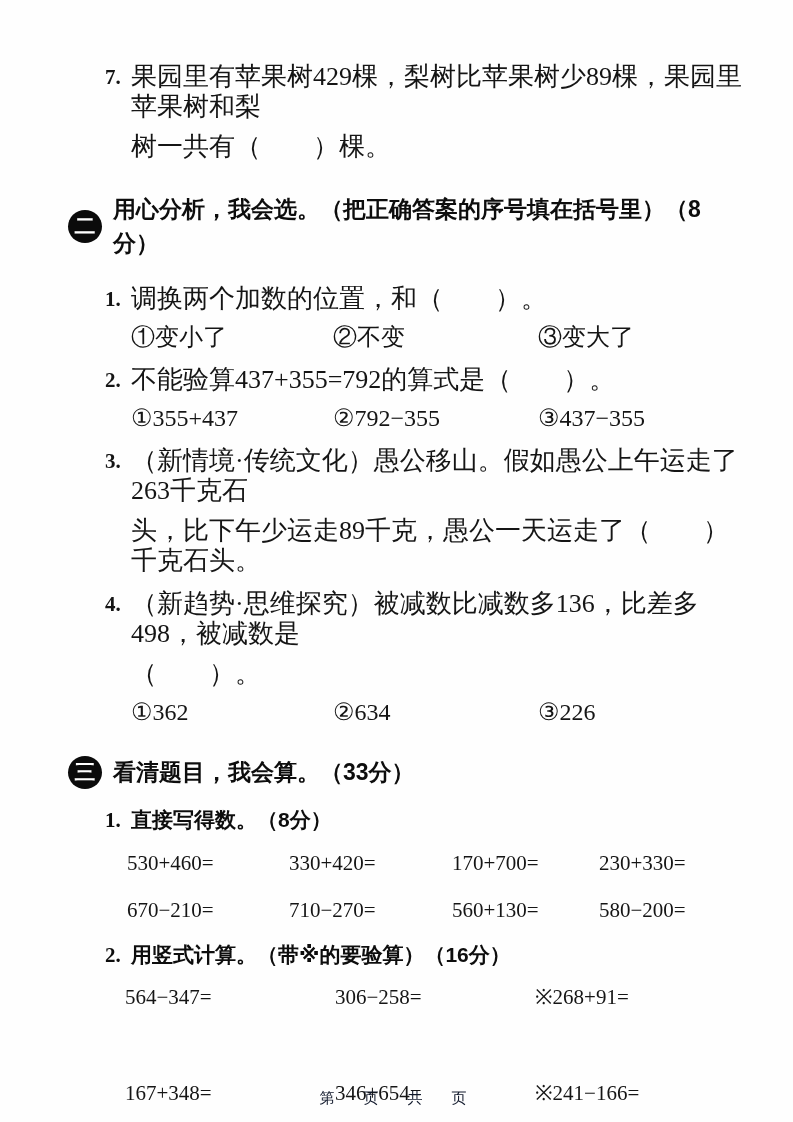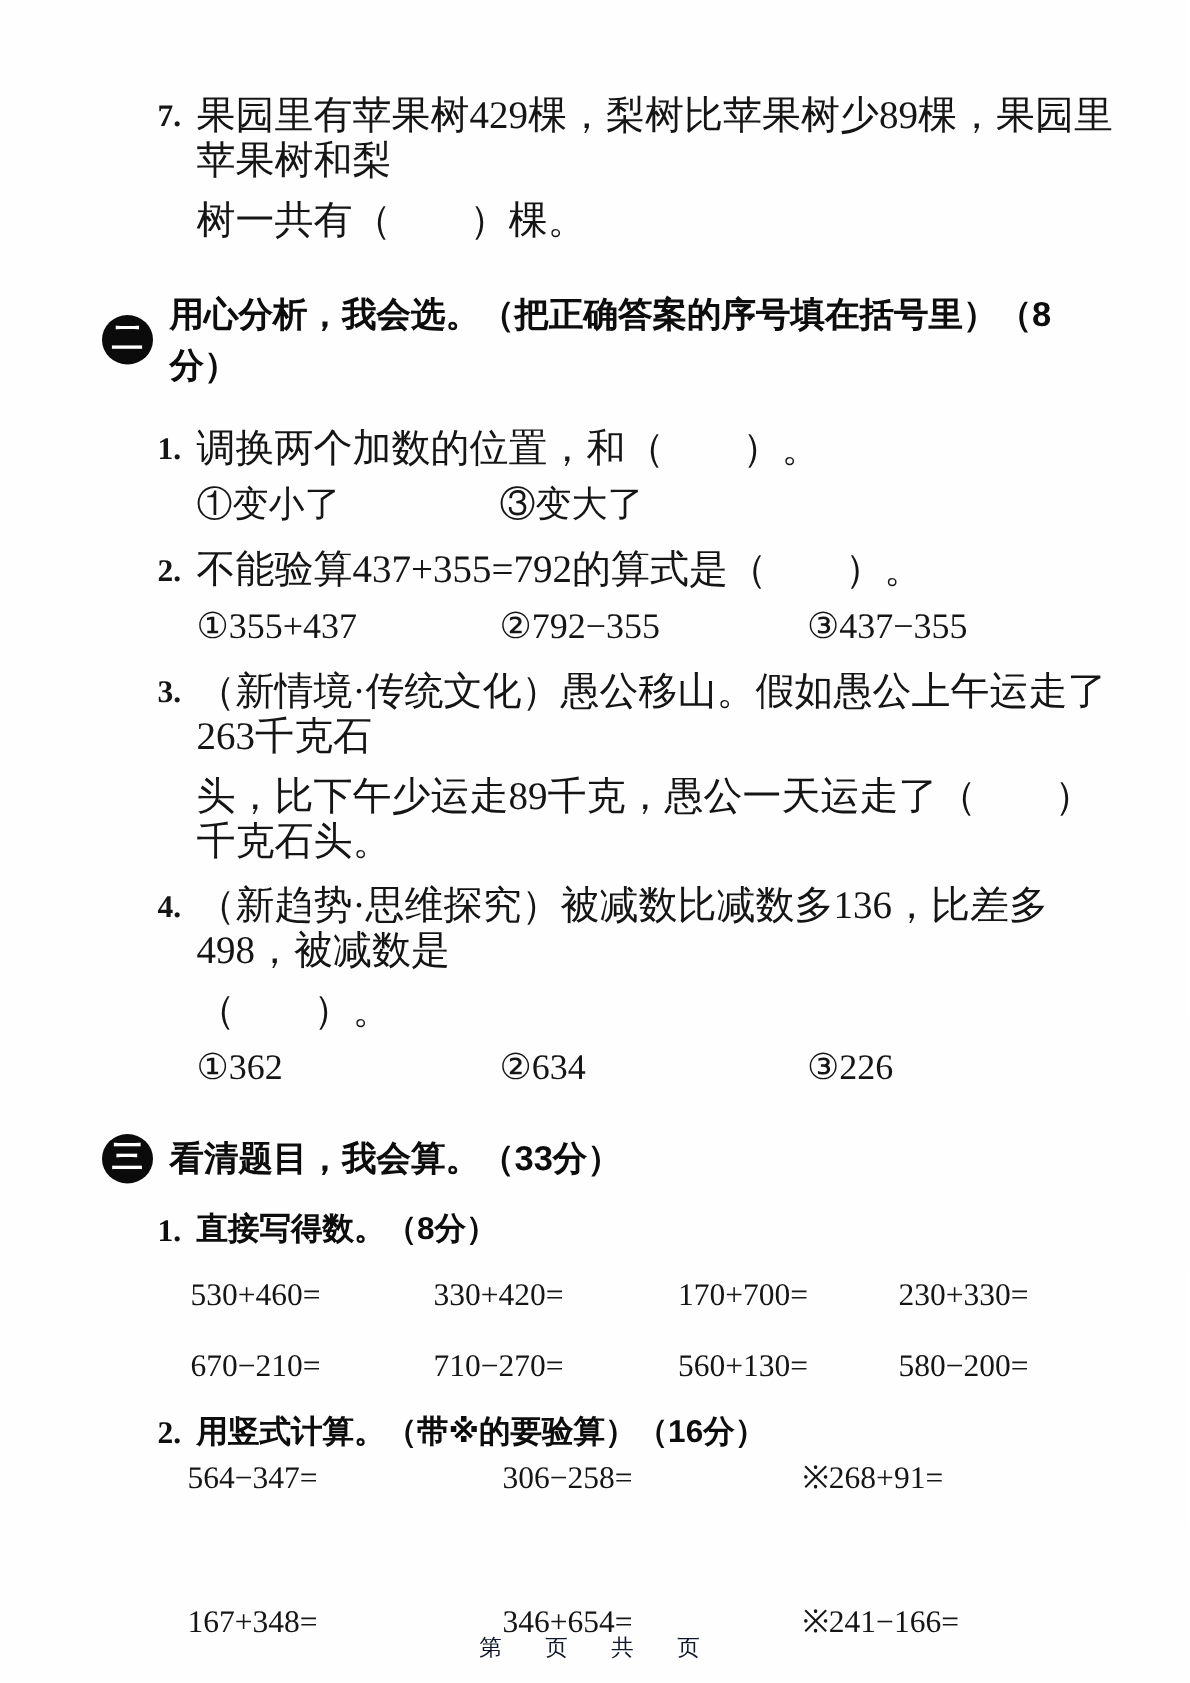--- a/index.html
+++ b/index.html
@@ -68,21 +68,21 @@
   }
   
   .mt-sec2   { margin-top: 30px; }
   .mt-q1     { margin-top: 24px; }
   .mt-q      { margin-top: 13px; }
   .mt-sec3   { margin-top: 28px; }
   .mt-sub1   { margin-top: 16px; }
   .mt-row1   { margin-top: 13px; }
   .mt-row2   { margin-top: 17px; }
   .mt-sub2   { margin-top: 15px; }
-  .mt-vrow1  { }
+  .mt-vrow1  { margin-top: 12px; }
   .mt-vrow2  { margin-top: 66px; }
   .footer {
     position: absolute; left: 0; right: 0; bottom: 14px;
     text-align: center;
     font-family: "Liberation Sans", "DejaVu Sans", sans-serif;
     font-size: 15px; letter-spacing: 7px; color: #0f172a;
   }
 </style>
 </head>
 <body>
@@ -102,20 +102,21 @@
     <span>用心分析，我会选。（把正确答案的序号填在括号里）（8分）</span>
   </div>
 
   <div class="q mt-q1">
     <div class="hang">
       <span class="qnum">1.</span>
       <span class="line">调换两个加数的位置，和（　　）。</span>
     </div>
     <div class="opts">
       <span>①变小了</span>
+      <span>②不变</span>
       <span>③变大了</span>
     </div>
   </div>
 
   <div class="q mt-q">
     <div class="hang">
       <span class="qnum">2.</span>
       <span class="line">不能验算437+355=792的算式是（　　）。</span>
     </div>
     <div class="opts">

